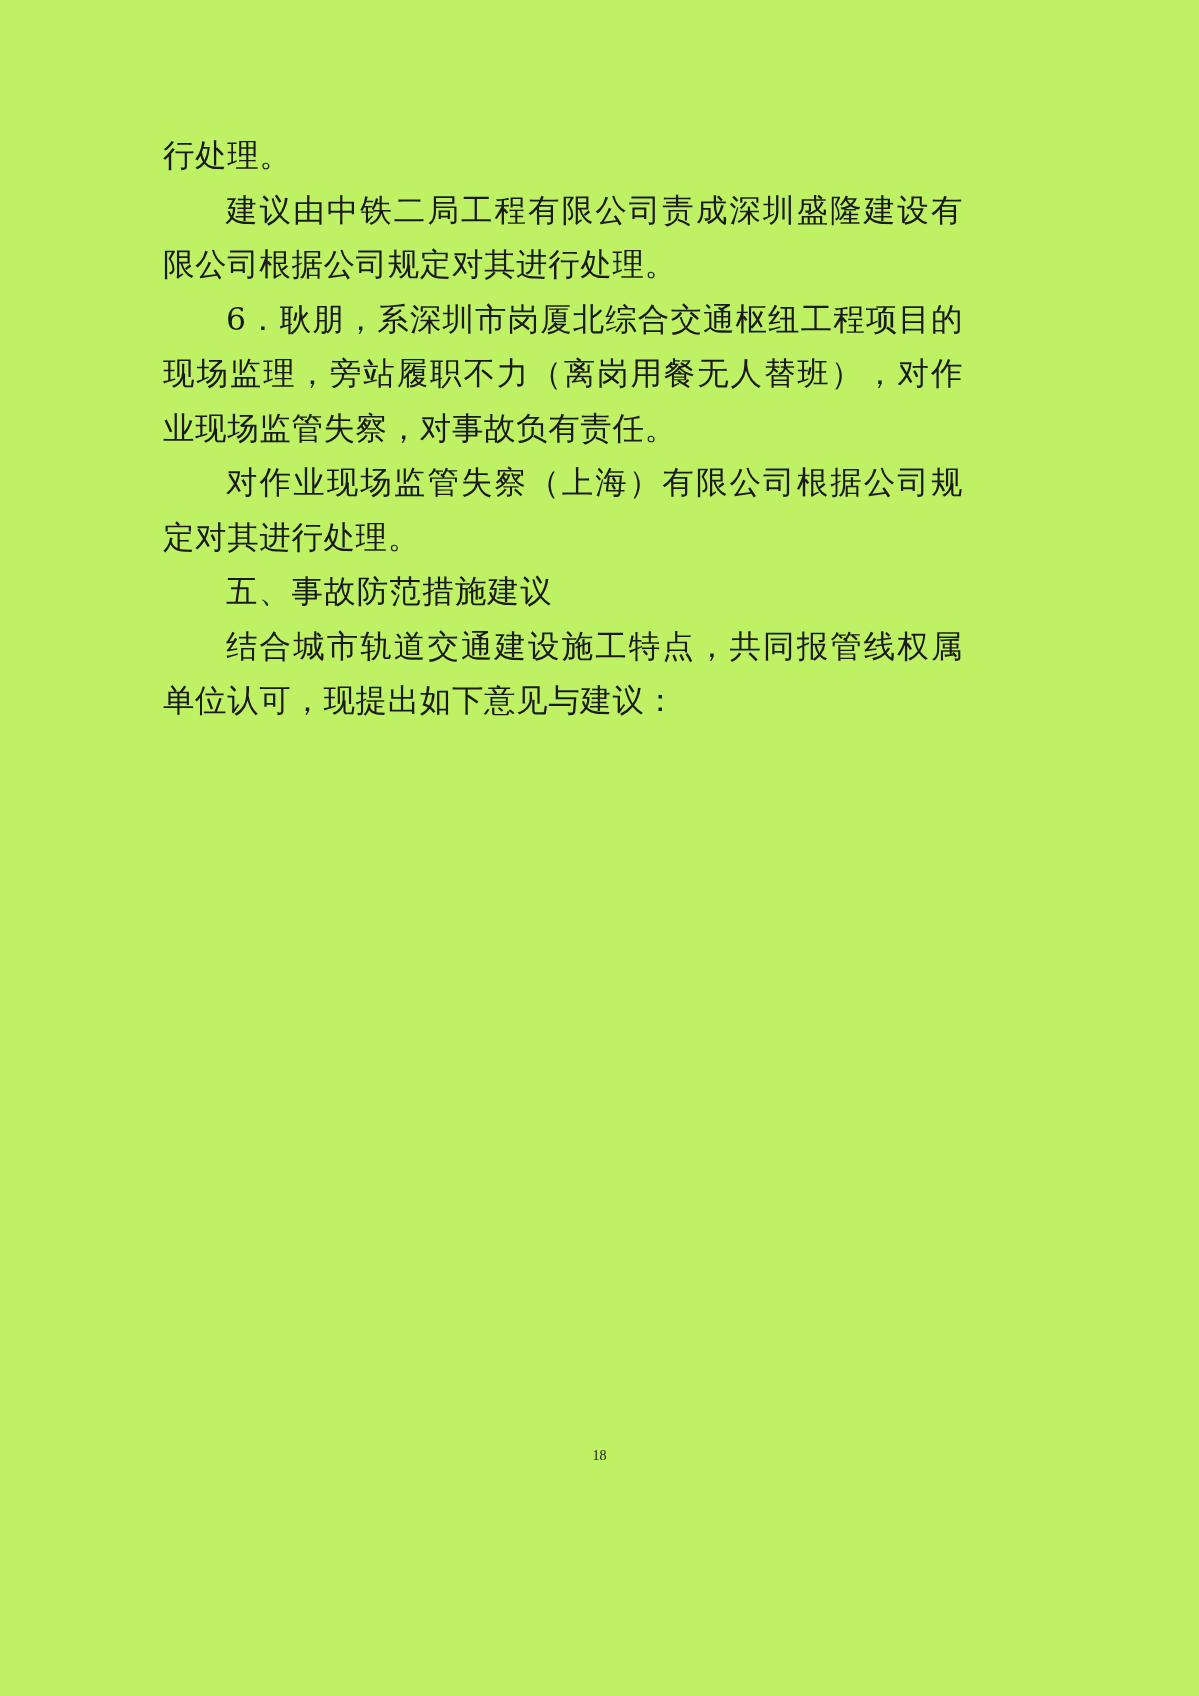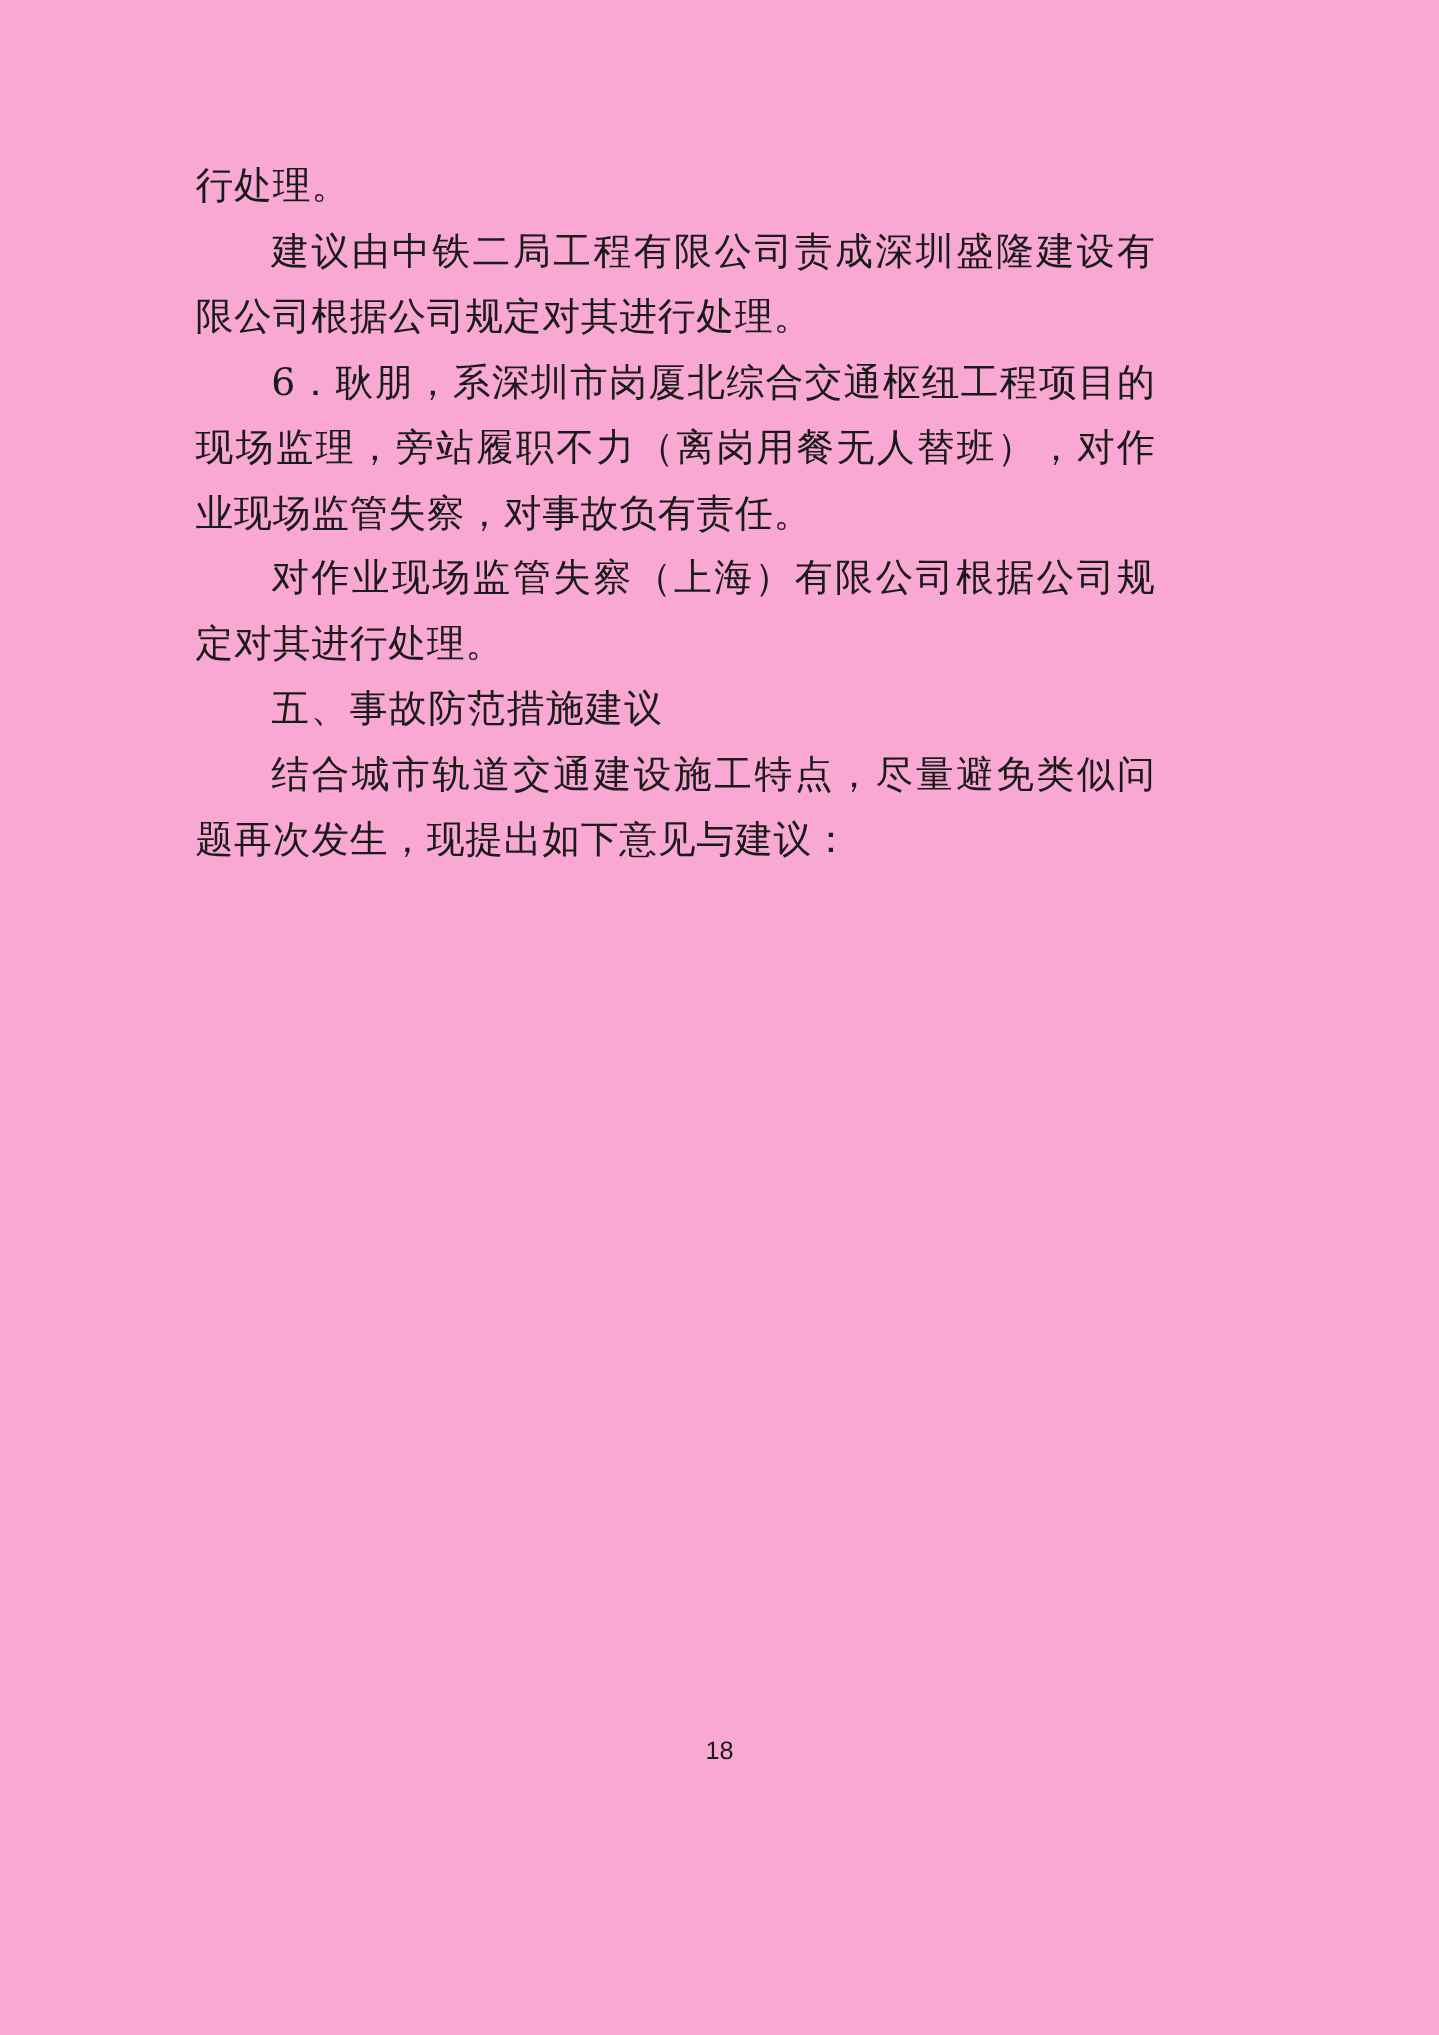--- a/index.html
+++ b/index.html
@@ -5,21 +5,21 @@
   html, body {
     margin: 0;
     padding: 0;
     background: #ffffff;
   }
   .page {
     position: relative;
     width: 1199px;
     height: 1696px;
     margin: 0 auto;
-    background: #f9a8d4;
+    background: #bef264;
     font-family: "DejaVu Serif", "Liberation Serif", serif;
     color: #1a1a1a;
     overflow: hidden;
   }
   .content {
     position: absolute;
     left: 163px;
     top: 128px;
     width: 800px;
   }
@@ -39,31 +39,31 @@
     font-weight: normal;
     text-indent: 63px;
     letter-spacing: 1.2px;
   }
   .page-number {
     position: absolute;
     left: 0;
     right: 0;
     top: 1448px;
     text-align: center;
-    font-size: 21px;
-    font-family: Liberation Sans, sans-serif;
+    font-size: 14px;
+    font-family: Liberation Serif, serif;
     color: #1a1a1a;
   }
 </style>
 </head>
 <body>
 
 <div class="page">
   <div class="content">
     <p class="">行处理。</p>
     <p class="indent">建议由中铁二局工程有限公司责成深圳盛隆建设有限公司根据公司规定对其进行处理。</p>
     <p class="indent">6．耿朋，系深圳市岗厦北综合交通枢纽工程项目的现场监理，旁站履职不力（离岗用餐无人替班），对作业现场监管失察，对事故负有责任。</p>
     <p class="indent">对作业现场监管失察（上海）有限公司根据公司规定对其进行处理。</p>
     <p class="heading">五、事故防范措施建议</p>
-    <p class="indent">结合城市轨道交通建设施工特点，尽量避免类似问题再次发生，现提出如下意见与建议：</p>
+    <p class="indent">结合城市轨道交通建设施工特点，共同报管线权属单位认可，现提出如下意见与建议：</p>
   </div>
   <div class="page-number">18</div>
 </div>
 
 </body></html>

